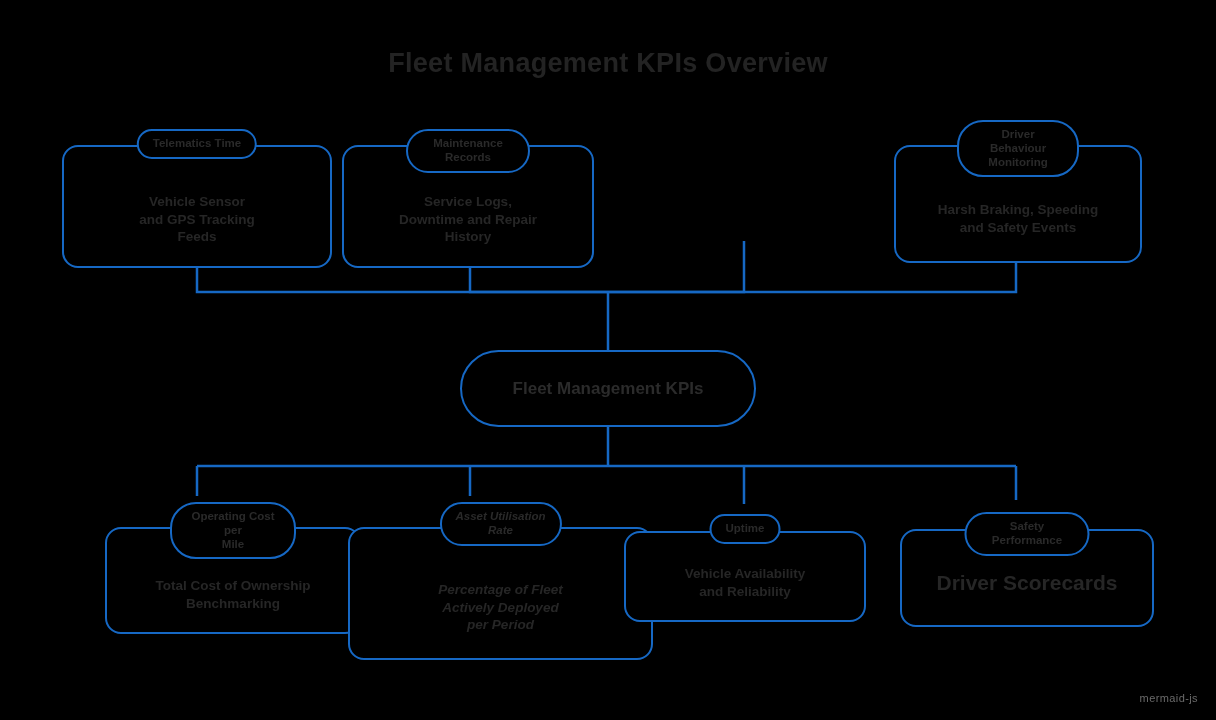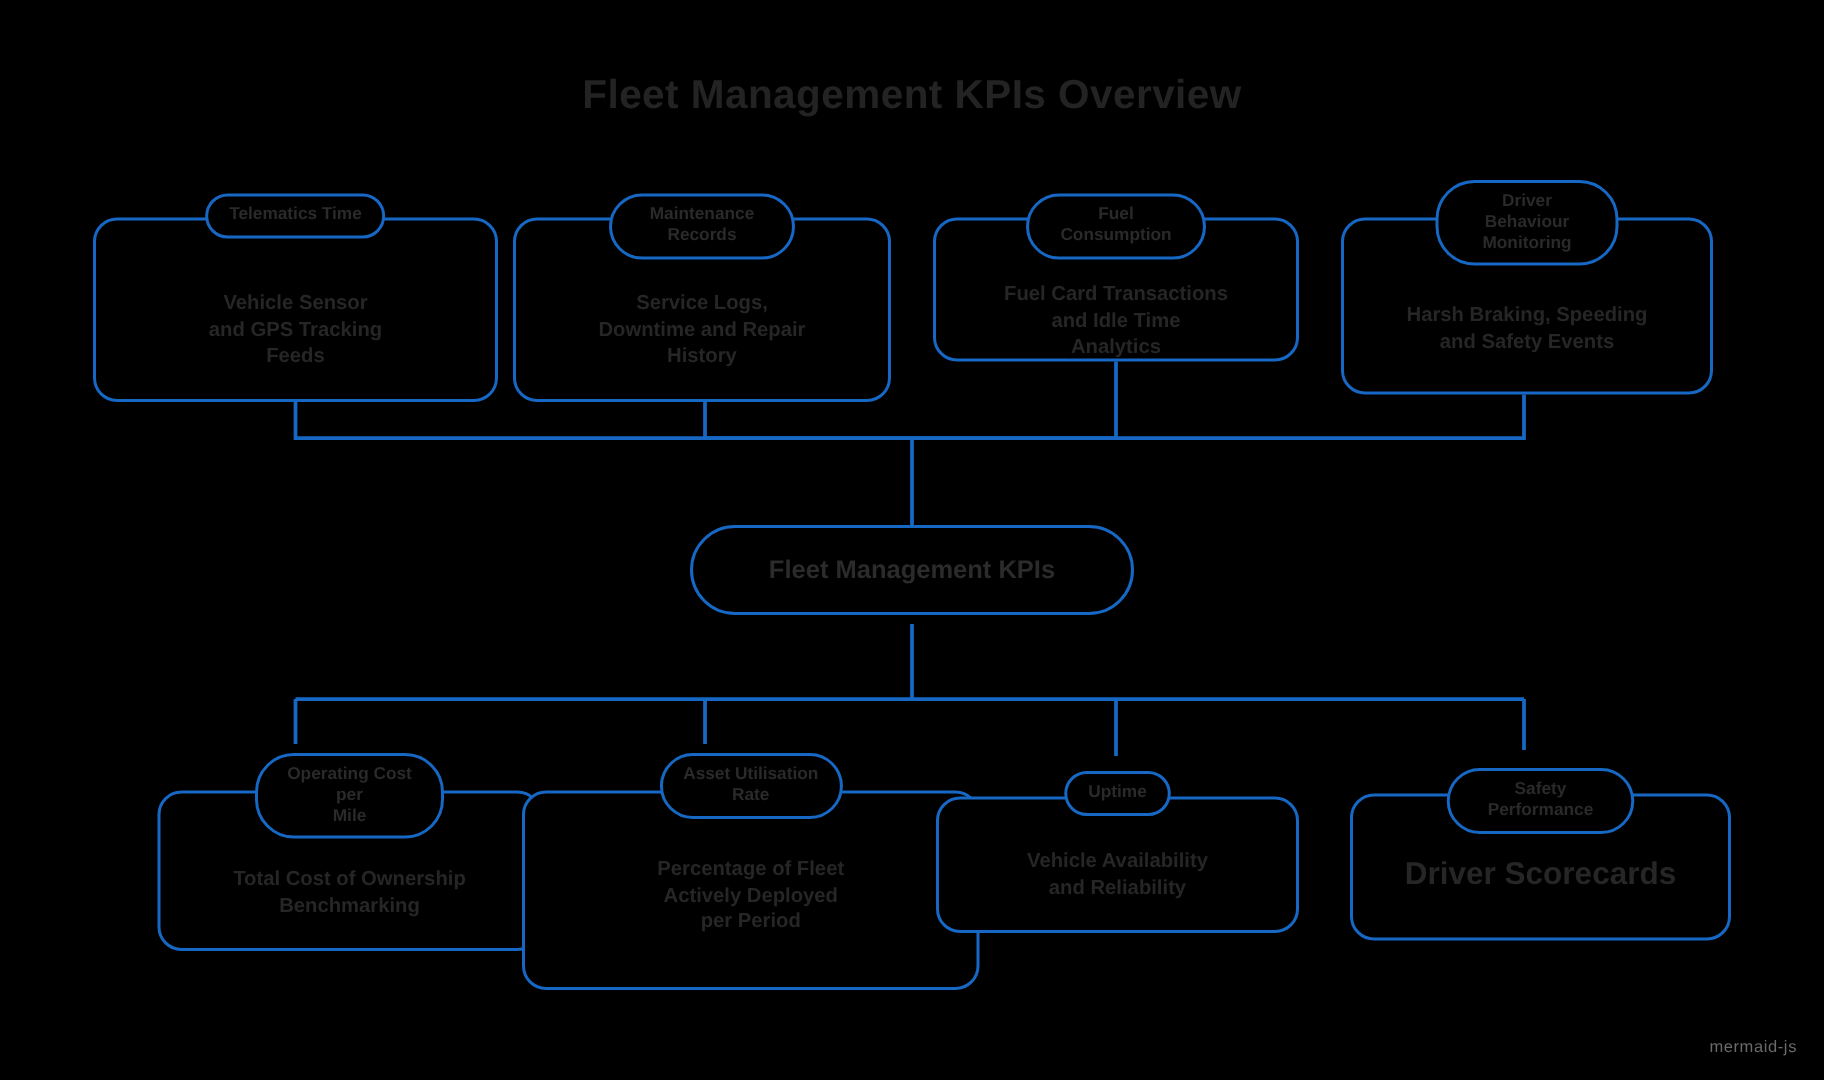--- a/index.html
+++ b/index.html
@@ -128,49 +128,43 @@
 Feeds</div>
   </div>
 
   <div class="node" style="left:342px; top:145px; width:252px; height:123px;">
     <div class="node-head" style="top:-18px; max-width:200px;">Maintenance Records</div>
     <div class="node-body">Service Logs,
 Downtime and Repair
 History</div>
   </div>
 
-  <div class="node" style="left:622px; top:145px; width:244px; height:96px;">
-    <div class="node-head" style="top:-18px; max-width:180px;">Fuel Consumption</div>
-    <div class="node-body" style="top:40px;">Fuel Card Transactions
-and Idle Time
-Analytics</div>
-  </div>
 
   <div class="node" style="left:894px; top:145px; width:248px; height:118px;">
     <div class="node-head" style="top:-27px; max-width:180px;">Driver Behaviour
 Monitoring</div>
     <div class="node-body" style="top:54px;">Harsh Braking, Speeding
 and Safety Events</div>
   </div>
 
-  <div class="hub" style="left:460px; top:350px; width:296px; height:60px;">
+  <div class="hub" style="left:460px; top:350px; width:296px; height:77px;">
     <span>Fleet Management KPIs</span>
   </div>
 
   <div class="node" style="left:68px; top:527px; width:256px; height:107px;margin-left:37px;">
     <div class="node-head" style="top:-27px; max-width:190px;">Operating Cost per
 Mile</div>
     <div class="node-body" style="top:48px;">Total Cost of Ownership
 Benchmarking</div>
   </div>
 
-  <div class="node" style="left:348px; top:527px; width:305px; height:133px;">
+  <div class="node" style="left:348px; top:527px; width:305px; height:133px;font-style:italic;">
     <div class="node-head" style="top:-27px; max-width:186px;">Asset Utilisation
 Rate</div>
-    <div class="node-body" style="top:41px;">Percentage of Fleet
+    <div class="node-body" style="top:52px;">Percentage of Fleet
 Actively Deployed
 per Period</div>
   </div>
 
   <div class="node" style="left:624px; top:531px; width:242px; height:91px;padding-left:38px;">
     <div class="node-head" style="top:-19px; max-width:130px;">Uptime</div>
     <div class="node-body" style="top:32px;">Vehicle Availability
 and Reliability</div>
   </div>
 

